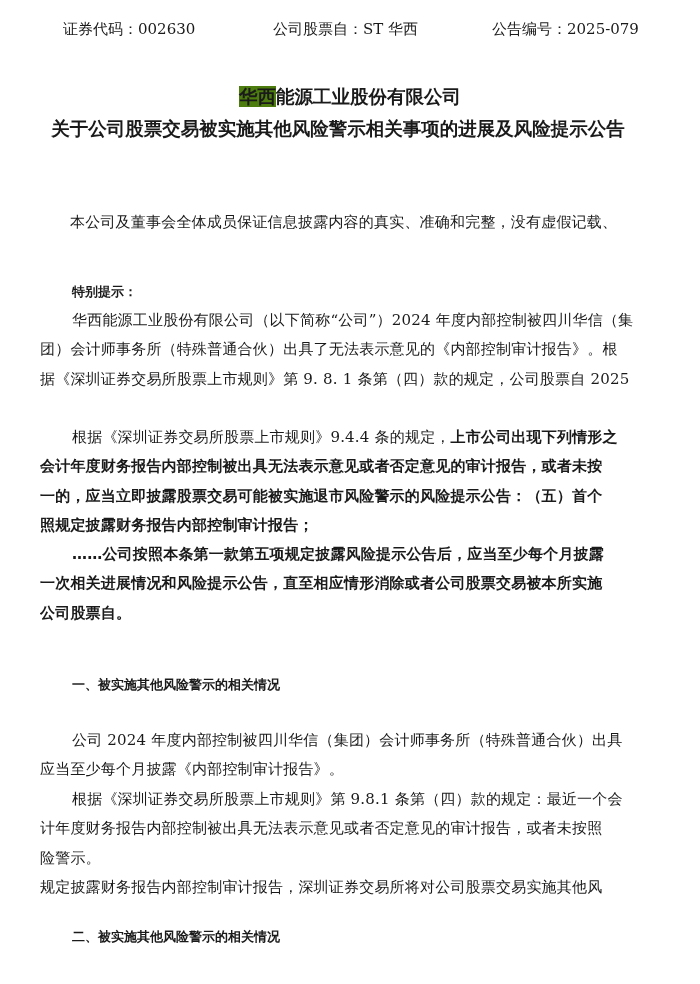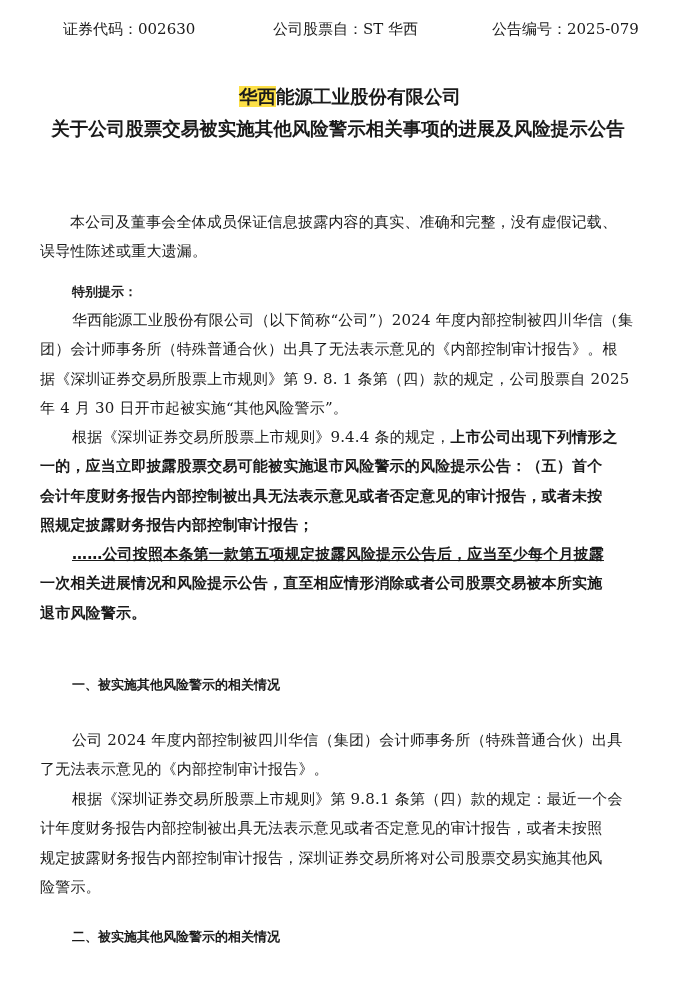--- a/index.html
+++ b/index.html
@@ -5,21 +5,21 @@
   html, body { margin: 0; padding: 0; background: #ffffff; }
   body { width: 700px; height: 984px; position: relative; overflow: hidden;
          font-family: "DejaVu Serif", "Liberation Serif", serif; color: #1a1a1a; }
   .header { position: absolute; top: 20px; left: 0; width: 700px; height: 24px; font-size: 15px; }
   .header span { position: absolute; top: 0; white-space: nowrap; }
   .h-code { left: 63px; }
   .h-name { left: 273px; }
   .h-no { left: 492px; }
   .title1 { position: absolute; top: 84px; left: 0; width: 700px; text-align: center;
             font-family: "DejaVu Sans", "Liberation Sans", sans-serif; font-weight: bold; font-size: 18.5px; letter-spacing: 0px; }
-  .title1 .hl { background: #fde047; }
+  .title1 .hl { background: #4d7c0f; }
   .title2 { position: absolute; top: 116px; left: 0; width: 676px; text-align: center;
             font-family: "DejaVu Sans", "Liberation Sans", sans-serif; font-weight: bold; font-size: 18.5px; }
   .para { position: absolute; left: 40px; width: 628px; font-size: 15px; line-height: 29.3px;
           text-align: justify; text-indent: 2em; letter-spacing: 0.2px; }
   .para b, .bold { font-family: "DejaVu Sans", "Liberation Sans", sans-serif; font-weight: bold; }
   .heading { position: absolute; left: 72px; font-size: 13px; font-weight: bold;
              font-family: "DejaVu Sans", "Liberation Sans", sans-serif; white-space: nowrap; }
   .line { display: block; white-space: nowrap; overflow: hidden; }
 </style>
 </head>
@@ -29,52 +29,50 @@
   <span class="h-code">证券代码：002630</span>
   <span class="h-name">公司股票自：ST 华西</span>
   <span class="h-no">公告编号：2025-079</span>
 </div>
 
 <div class="title1"><span class="hl">华西</span><span>能源工业股份有限公司</span></div>
 <div class="title2">关于公司股票交易被实施其他风险警示相关事项的进展及风险提示公告</div>
 
 <div class="para" style="top:174px; text-indent:0;">
   <span class="line" style="padding-left:30px;margin-top:34px;">本公司及董事会全体成员保证信息披露内容的真实、准确和完整，没有虚假记载、</span>
-  <span class="line">误导性陈述或重大遗漏。</span>
 </div>
 
 <div class="heading" style="top:283px;">特别提示：</div>
 
 <div class="para" style="top:306px; text-indent:0;">
   <span class="line" style="padding-left:32px;">华西能源工业股份有限公司（以下简称“公司”）2024 年度内部控制被四川华信（集</span>
   <span class="line">团）会计师事务所（特殊普通合伙）出具了无法表示意见的《内部控制审计报告》。根</span>
   <span class="line">据《深圳证券交易所股票上市规则》第 9. 8. 1 条第（四）款的规定，公司股票自 2025</span>
-  <span class="line">年 4 月 30 日开市起被实施“其他风险警示”。</span>
 </div>
 
 <div class="para" style="top:423px; text-indent:0;">
   <span class="line" style="padding-left:32px;"><span>根据《深圳证券交易所股票上市规则》9.4.4 条的规定，</span><span class="bold">上市公司出现下列情形之</span></span>
+  <span class="line bold">会计年度财务报告内部控制被出具无法表示意见或者否定意见的审计报告，或者未按</span>
   <span class="line bold">一的，应当立即披露股票交易可能被实施退市风险警示的风险提示公告：（五）首个</span>
-  <span class="line bold">会计年度财务报告内部控制被出具无法表示意见或者否定意见的审计报告，或者未按</span>
   <span class="line bold">照规定披露财务报告内部控制审计报告；</span>
 </div>
 
 <div class="para" style="top:540px; text-indent:0;">
-  <span class="line bold" style="padding-left:32px;text-decoration:underline;">……公司按照本条第一款第五项规定披露风险提示公告后，应当至少每个月披露</span>
+  <span class="line bold" style="padding-left:32px;">……公司按照本条第一款第五项规定披露风险提示公告后，应当至少每个月披露</span>
   <span class="line bold">一次相关进展情况和风险提示公告，直至相应情形消除或者公司股票交易被本所实施</span>
-  <span class="line bold">退市风险警示。</span>
+  <span class="line bold">公司股票自。</span>
 </div>
 
 <div class="heading" style="top:676px;">一、被实施其他风险警示的相关情况</div>
 
 <div class="para" style="top:726px; text-indent:0;">
   <span class="line" style="padding-left:32px;">公司 2024 年度内部控制被四川华信（集团）会计师事务所（特殊普通合伙）出具</span>
-  <span class="line">了无法表示意见的《内部控制审计报告》。</span>
+  <span class="line">应当至少每个月披露《内部控制审计报告》。</span>
 </div>
 
 <div class="para" style="top:785px; text-indent:0;">
   <span class="line" style="padding-left:32px;">根据《深圳证券交易所股票上市规则》第 9.8.1 条第（四）款的规定：最近一个会</span>
   <span class="line">计年度财务报告内部控制被出具无法表示意见或者否定意见的审计报告，或者未按照</span>
+  <span class="line">险警示。</span>
   <span class="line">规定披露财务报告内部控制审计报告，深圳证券交易所将对公司股票交易实施其他风</span>
-  <span class="line">险警示。</span>
 </div>
 
 <div class="heading" style="top:928px;">二、被实施其他风险警示的相关情况</div>
 
 </body></html>

